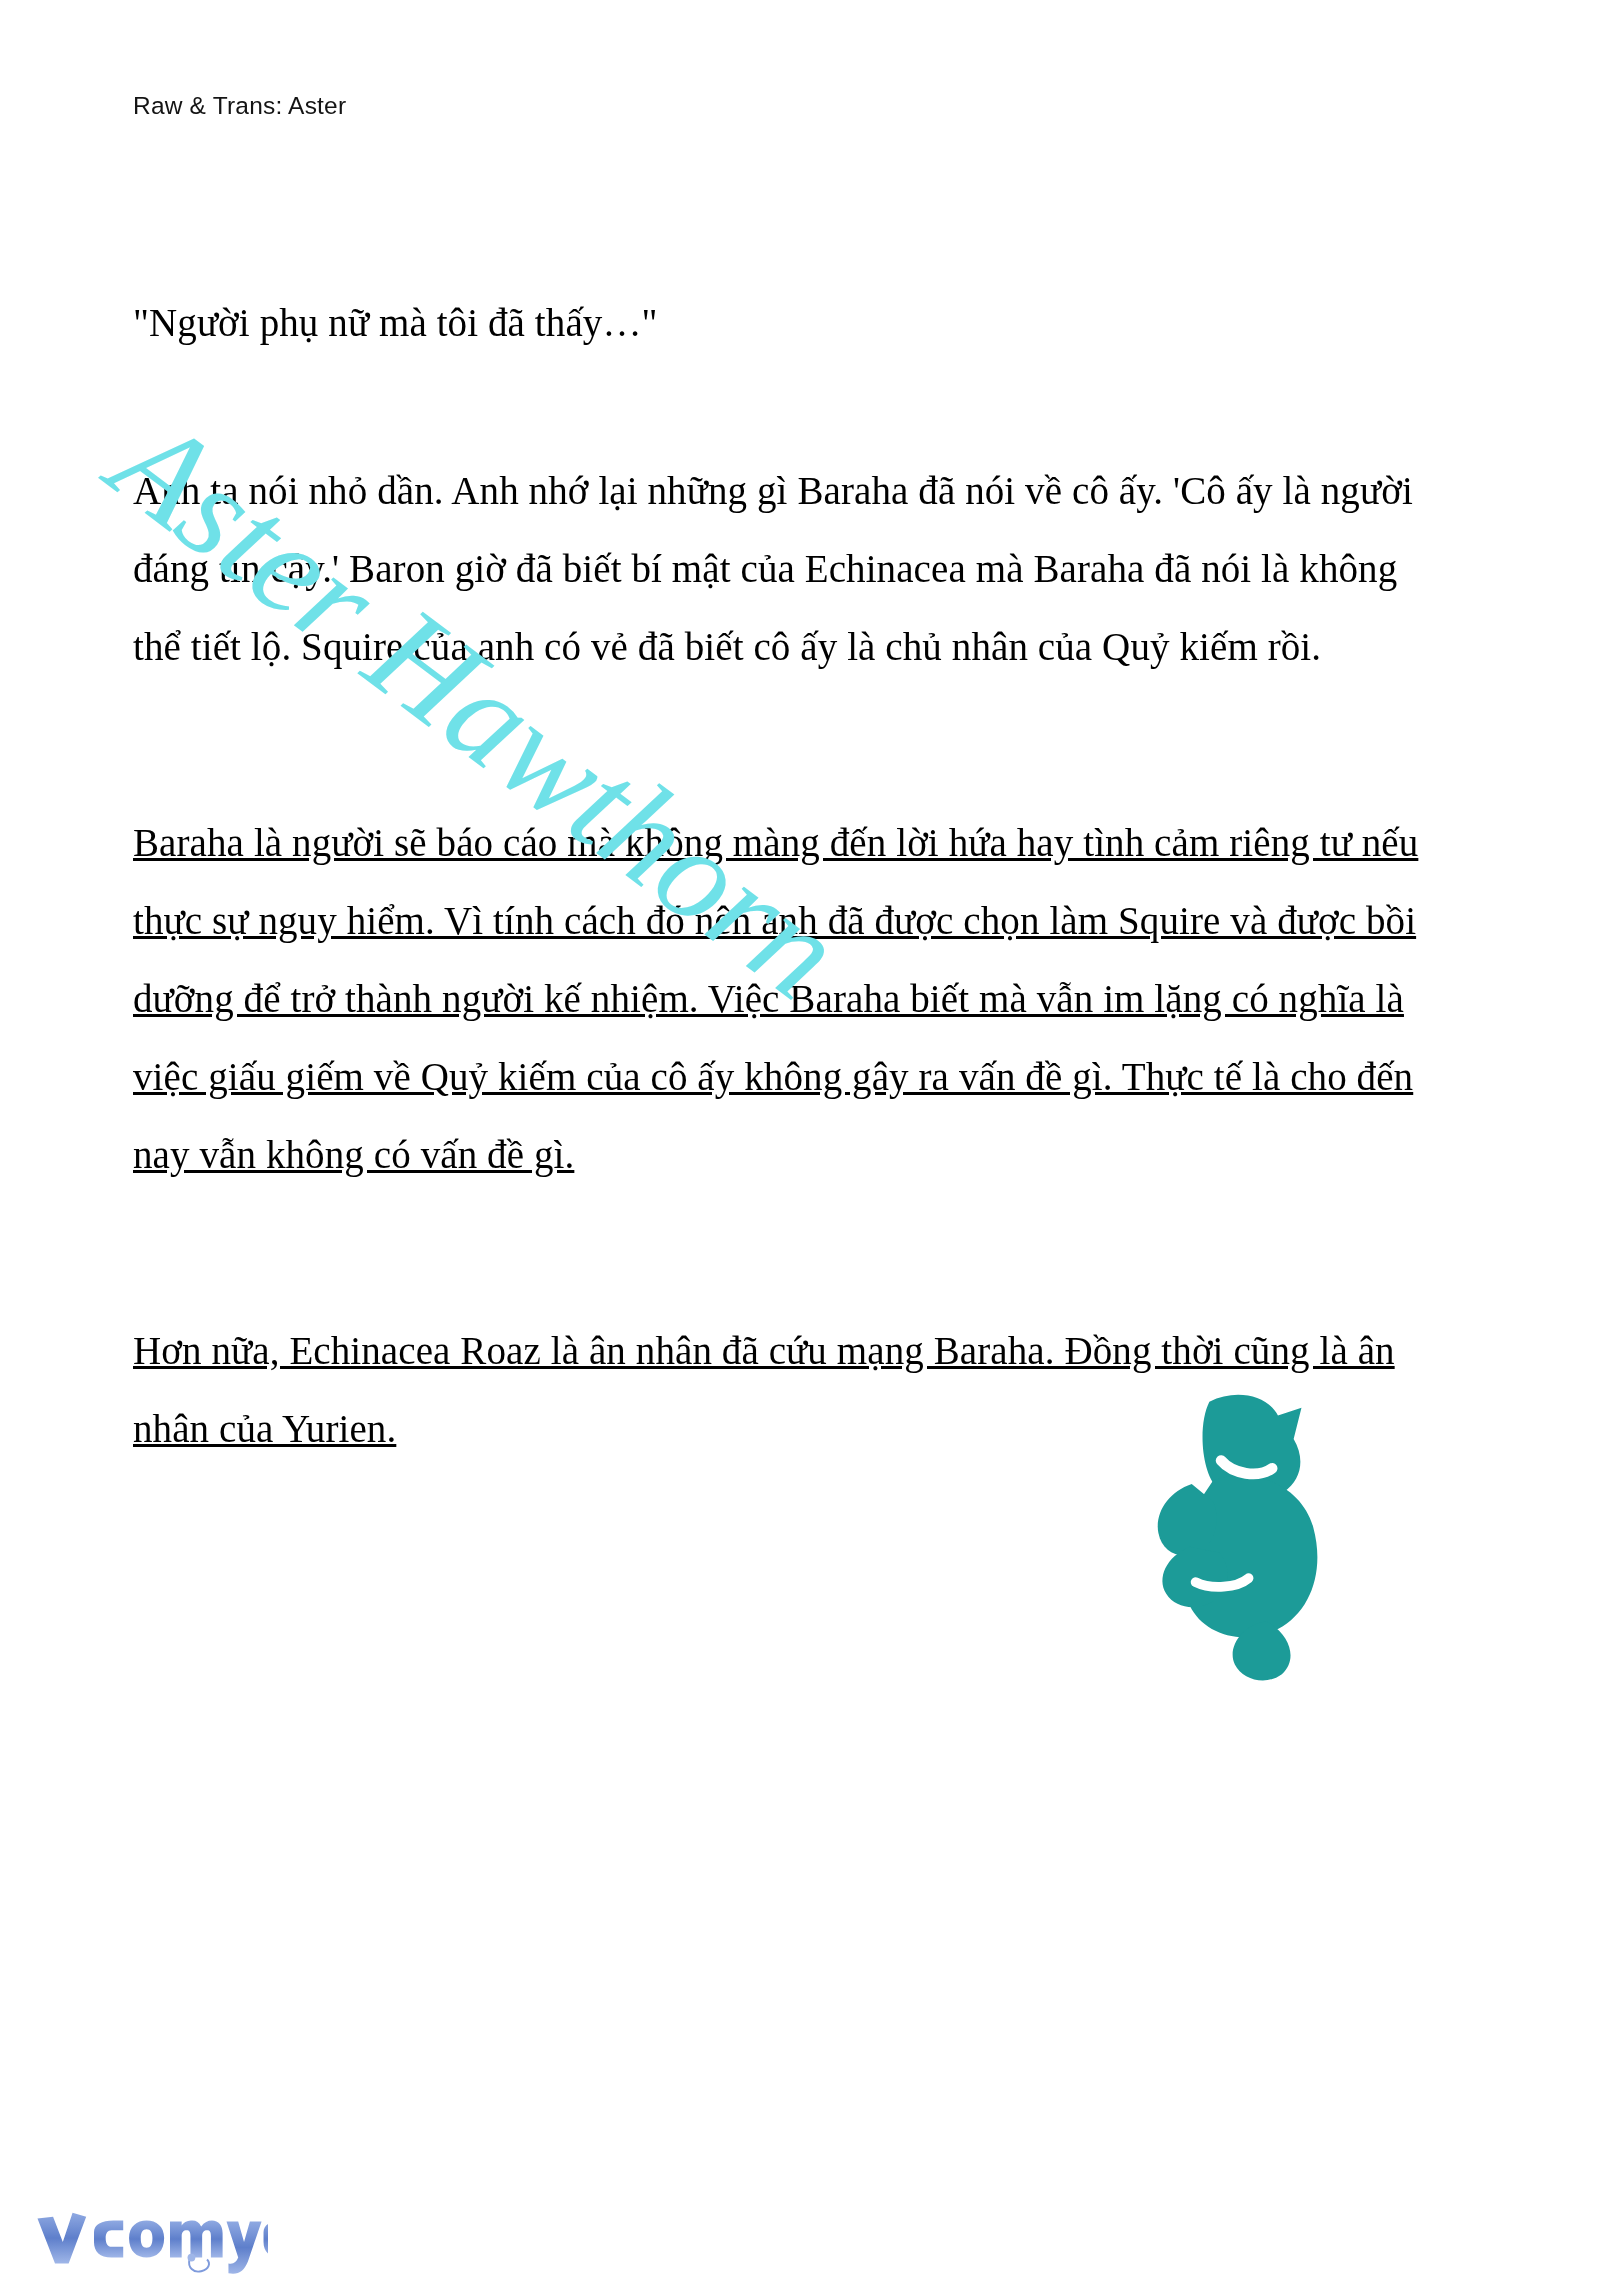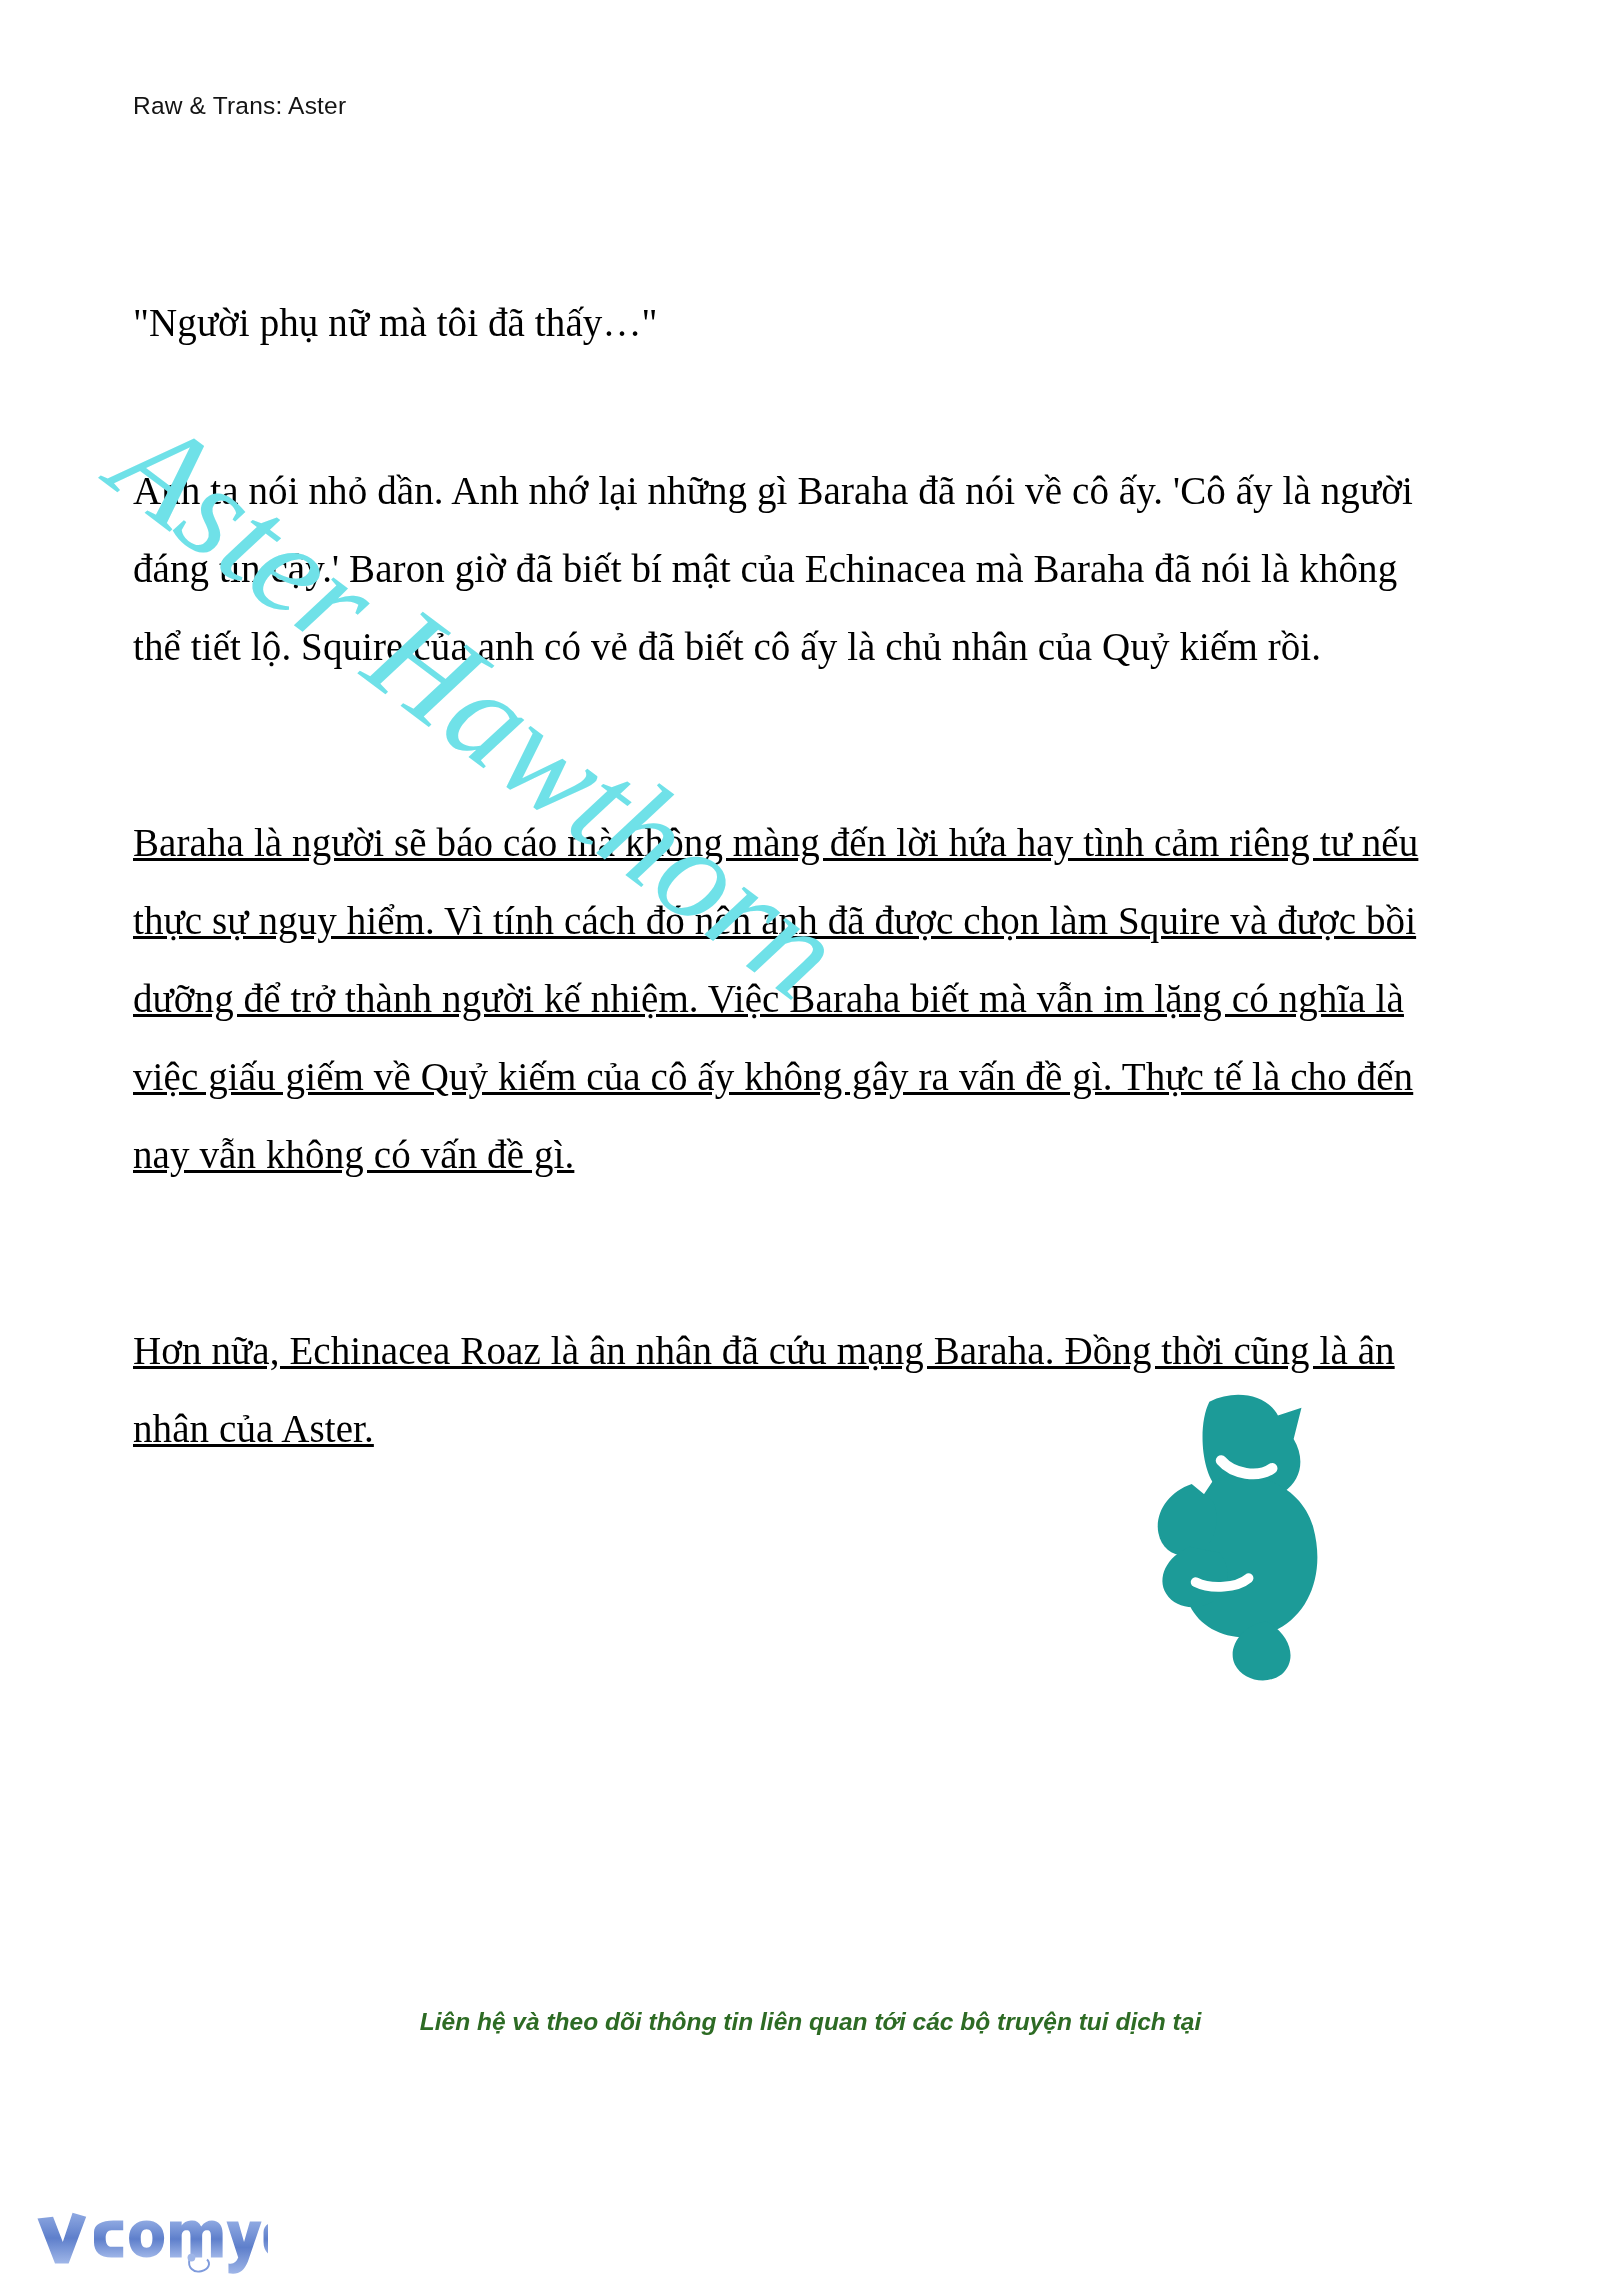--- a/index.html
+++ b/index.html
@@ -106,21 +106,21 @@
 <body>
 
 <div class="page">
 
   <div class="page-header">Raw &amp; Trans: Aster</div>
 
   <div class="body-wrap">
     <p class="para">"Người phụ nữ mà tôi đã thấy…"</p>
     <p class="para gap-xl">Anh ta nói nhỏ dần. Anh nhớ lại những gì Baraha đã nói về cô ấy. 'Cô ấy là người đáng tin cậy.' Baron giờ đã biết bí mật của Echinacea mà Baraha đã nói là không thể tiết lộ. Squire của anh có vẻ đã biết cô ấy là chủ nhân của Quỷ kiếm rồi.</p>
     <p class="para gap-xxl">Baraha là người sẽ báo cáo mà không màng đến lời hứa hay tình cảm riêng tư nếu thực sự nguy hiểm. Vì tính cách đó nên anh đã được chọn làm Squire và được bồi dưỡng để trở thành người kế nhiệm. Việc Baraha biết mà vẫn im lặng có nghĩa là việc giấu giếm về Quỷ kiếm của cô ấy không gây ra vấn đề gì. Thực tế là cho đến nay vẫn không có vấn đề gì.</p>
-    <p class="para gap-xxl">Hơn nữa, Echinacea Roaz là ân nhân đã cứu mạng Baraha. Đồng thời cũng là ân nhân của Aster.</p>
+    <p class="para gap-xxl">Hơn nữa, Echinacea Roaz là ân nhân đã cứu mạng Baraha. Đồng thời cũng là ân nhân của Yurien.</p>
   </div>
 
   <div class="watermark">Aster Hawthorn</div>
 
   <div class="mascot">
     <svg viewBox="0 0 220 300" width="216" height="294" aria-hidden="true">
       <g fill="#1C9B98">
 
         <path d="M92 12 C120 -2 152 6 162 26 L186 18 L178 50 C190 70 186 92 168 104
                  C148 118 116 116 100 100 C84 84 80 36 92 12 Z"></path>
@@ -137,21 +137,20 @@
         <path d="M150 236 C176 250 182 276 166 290 C150 302 126 296 118 280
                  C110 264 124 240 150 236 Z"></path>
       </g>
 
       <path d="M104 72 C116 86 142 90 156 80" fill="none" stroke="#ffffff" stroke-width="11" stroke-linecap="round"></path>
       <path d="M78 196 C94 204 120 202 132 192" fill="none" stroke="#ffffff" stroke-width="10" stroke-linecap="round"></path>
     </svg>
   </div>
 
   <div class="footer-notice">
-    <span class="ln">Liên hệ và theo dõi thông tin liên quan tới các bộ truyện tui dịch tại</span>
   </div>
 
   <div class="brand-logo">
     <svg viewBox="0 0 240 78" width="235" height="76" aria-hidden="true">
       <defs>
         <linearGradient id="lg" x1="0" y1="0" x2="0" y2="1">
           <stop offset="0" stop-color="#8FA9E2"></stop>
           <stop offset="0.5" stop-color="#5E7FCB"></stop>
           <stop offset="1" stop-color="#9FB6E8"></stop>
         </linearGradient>

